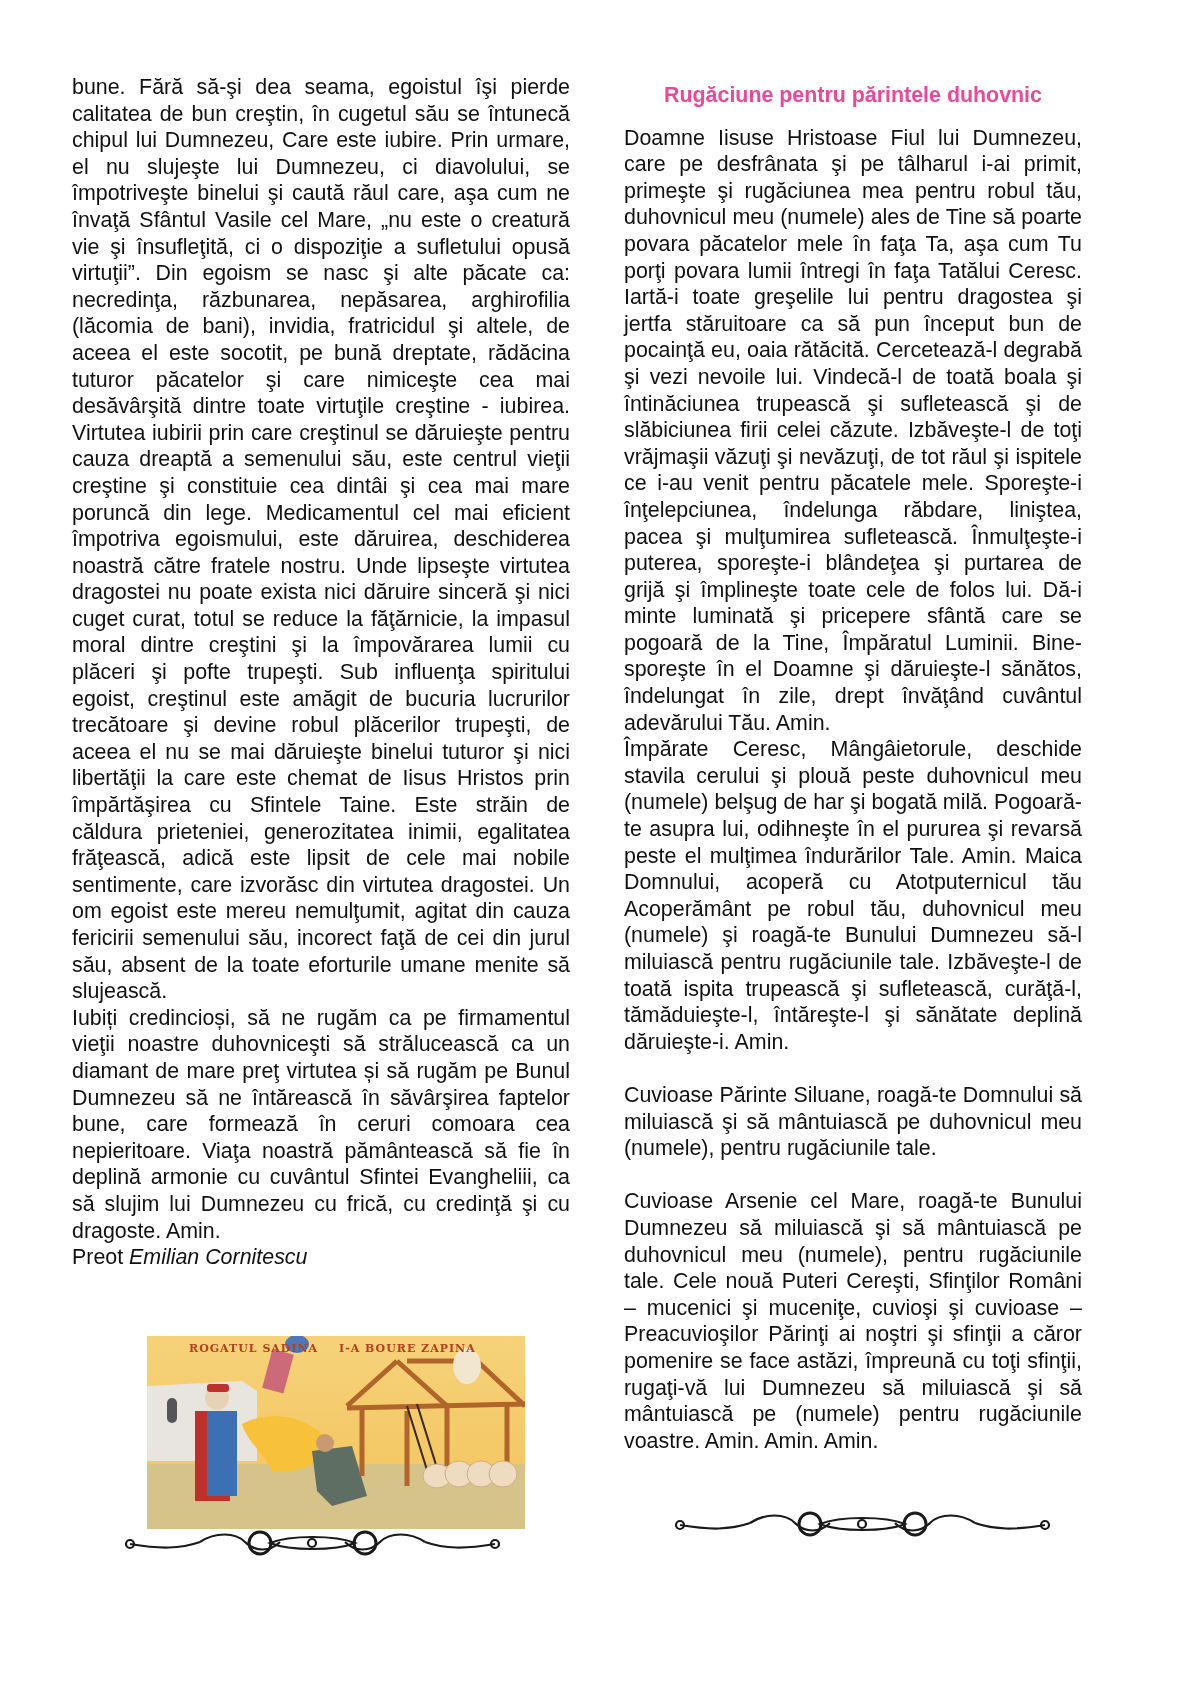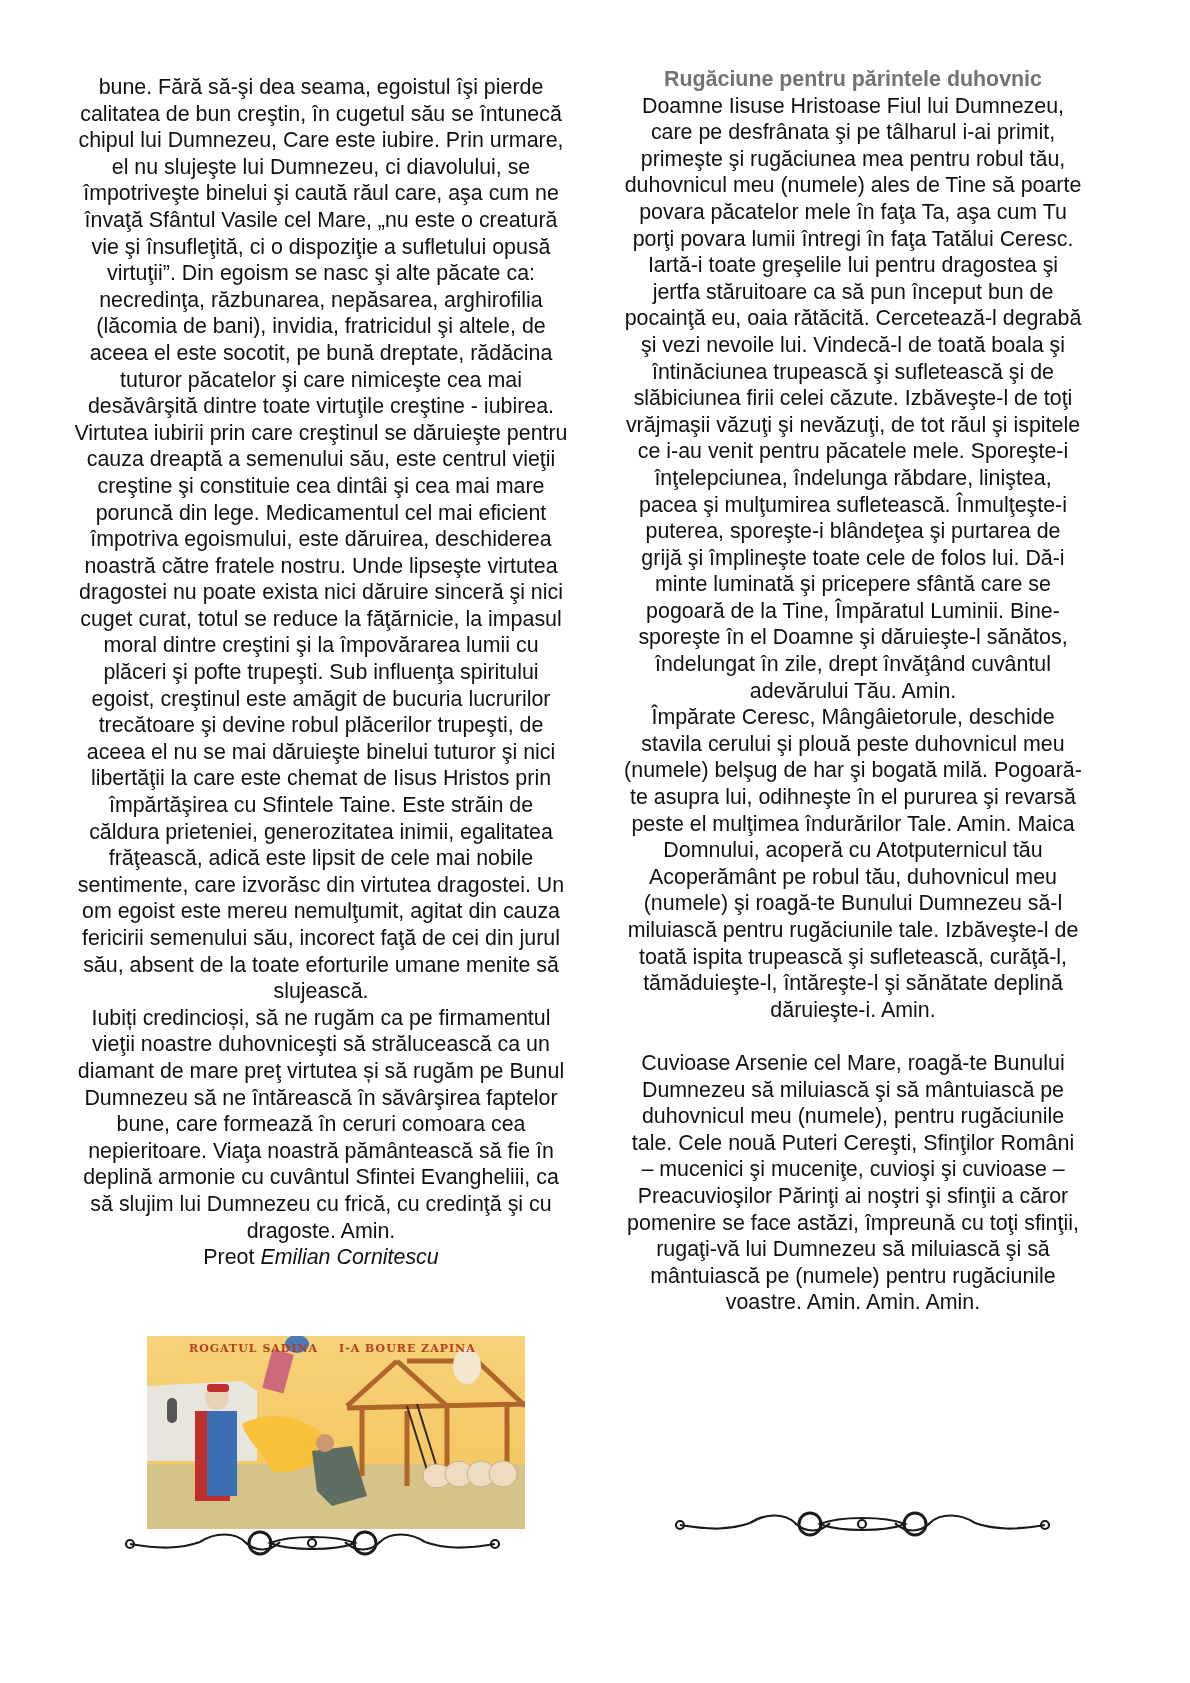--- a/index.html
+++ b/index.html
@@ -13,29 +13,29 @@
     }
     .column {
       position: absolute;
       top: 66px;
       font-size: 21.4px;
       line-height: 26.6px;
       text-align: justify;
     }
     .col-left { left: 72px; width: 498px; margin-top: 8px; }
     .col-right { left: 624px; width: 458px; }
-    .column p { margin: 0; text-align: center; }
+    .column p { margin: 0; }
     .column p.gap { margin-top: 26.6px; }
     .title {
-      color: #737373;
+      color: #ec4899;
       font-weight: bold;
       text-align: center;
       font-size: 21.4px;
       line-height: 26.6px;
-      margin: 0;
+      margin: 16px;
     }
     .signature { margin: 0; text-align: left; }
     .signature .name { font-style: italic; }
 
     .icon-image {
       position: absolute;
       left: 147px;
       top: 1336px;
       width: 378px;
       height: 193px;
@@ -142,20 +142,21 @@
       <path d="M150,16 C170,8 215,8 235,16 C215,24 170,24 150,16 Z"></path>
       <circle cx="192" cy="16" r="4"></circle>
     </g>
   </svg>
 </div>
 
 <div class="column col-right">
   <h2 class="title">Rugăciune pentru părintele duhovnic</h2>
   <p>Doamne Iisuse Hristoase Fiul lui Dumnezeu, care pe desfrânata şi pe tâlharul i-ai primit, primeşte şi rugăciunea mea pentru robul tău, duhovnicul meu (numele) ales de Tine să poarte povara păcatelor mele în faţa Ta, aşa cum Tu porţi povara lumii întregi în faţa Tatălui Ceresc. Iartă-i toate greşelile lui pentru dragostea şi jertfa stăruitoare ca să pun început bun de pocainţă eu, oaia rătăcită. Cercetează-l degrabă şi vezi nevoile lui. Vindecă-l de toată boala şi întinăciunea trupească şi sufletească şi de slăbiciunea firii celei căzute. Izbăveşte-l de toţi vrăjmaşii văzuţi şi nevăzuţi, de tot răul şi ispitele ce i-au venit pentru păcatele mele. Sporeşte-i înţelepciunea, îndelunga răbdare, liniştea, pacea şi mulţumirea sufletească. Înmulţeşte-i puterea, sporeşte-i blândeţea şi purtarea de grijă şi împlineşte toate cele de folos lui. Dă-i minte luminată şi pricepere sfântă care se pogoară de la Tine, Împăratul Luminii. Bine-sporeşte în el Doamne şi dăruieşte-l sănătos, îndelungat în zile, drept învăţând cuvântul adevărului Tău. Amin.</p>
   <p>Împărate Ceresc, Mângâietorule, deschide stavila cerului şi plouă peste duhovnicul meu (numele) belşug de har şi bogată milă. Pogoară-te asupra lui, odihneşte în el pururea şi revarsă peste el mulţimea îndurărilor Tale. Amin. Maica Domnului, acoperă cu Atotputernicul tău Acoperământ pe robul tău, duhovnicul meu (numele) şi roagă-te Bunului Dumnezeu să-l miluiască pentru rugăciunile tale. Izbăveşte-l de toată ispita trupească şi sufletească, curăţă-l, tămăduieşte-l, întăreşte-l şi sănătate deplină dăruieşte-i. Amin.</p>
+  <p class="gap">Cuvioase Părinte Siluane, roagă-te Domnului să miluiască şi să mântuiască pe duhovnicul meu (numele), pentru rugăciunile tale.</p>
   <p class="gap">Cuvioase Arsenie cel Mare, roagă-te Bunului Dumnezeu să miluiască şi să mântuiască pe duhovnicul meu (numele), pentru rugăciunile tale. Cele nouă Puteri Cereşti, Sfinţilor Români – mucenici şi muceniţe, cuvioşi şi cuvioase – Preacuvioşilor Părinţi ai noştri şi sfinţii a căror pomenire se face astăzi, împreună cu toţi sfinţii, rugaţi-vă lui Dumnezeu să miluiască şi să mântuiască pe (numele) pentru rugăciunile voastre. Amin. Amin. Amin.</p>
 </div>
 
 <div class="ornament ornament-right">
   <svg width="385" height="34" viewBox="0 0 385 34">
     <g fill="none" stroke="#1a1a1a" stroke-width="2.2">
       <path d="M10,17 C40,22 60,22 80,15"></path>
       <circle cx="10" cy="17" r="4"></circle>
       <path d="M375,17 C345,22 325,22 305,15"></path>
       <circle cx="375" cy="17" r="4"></circle>

